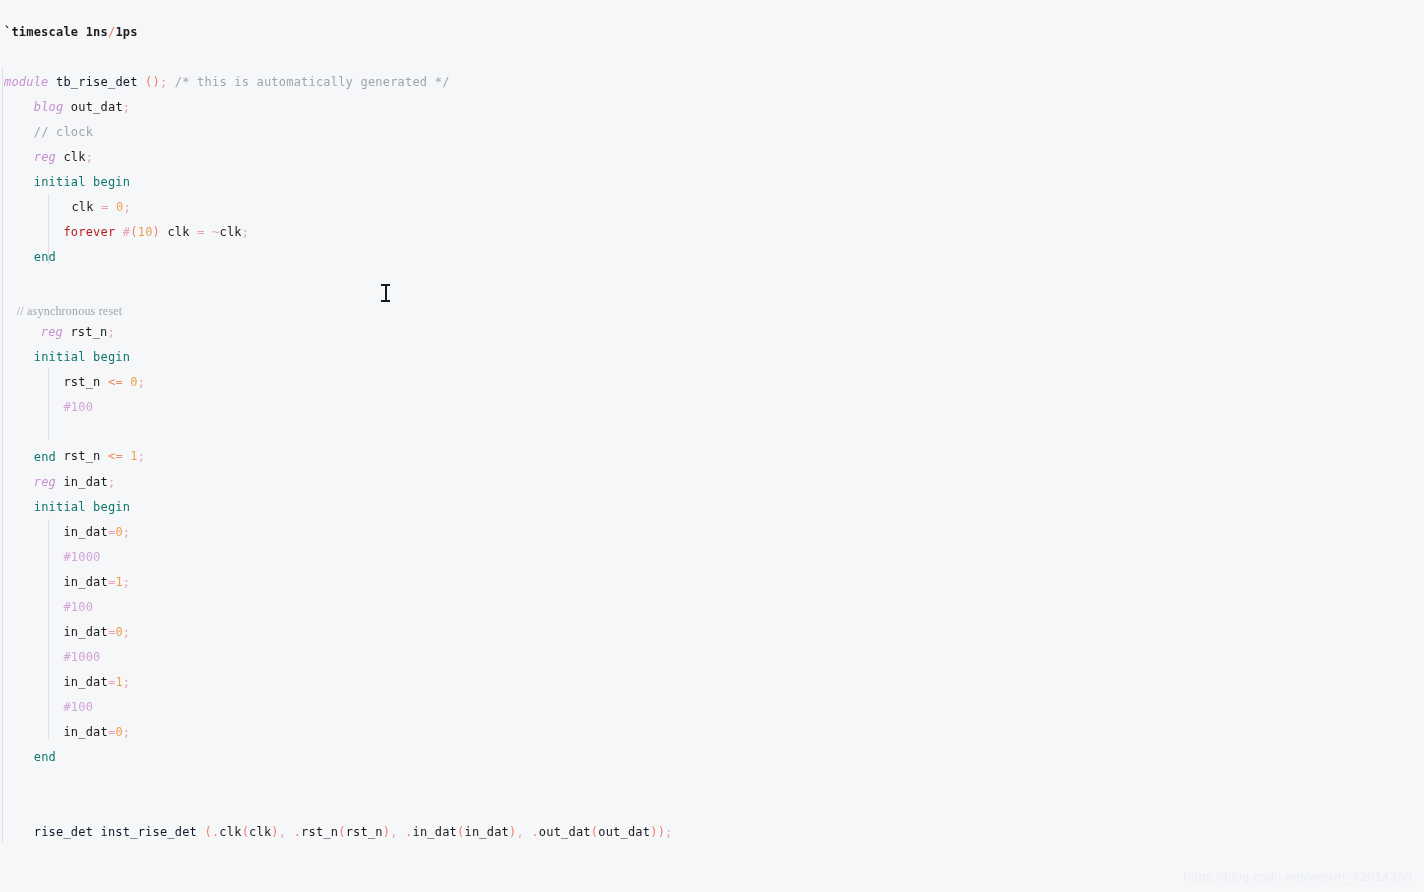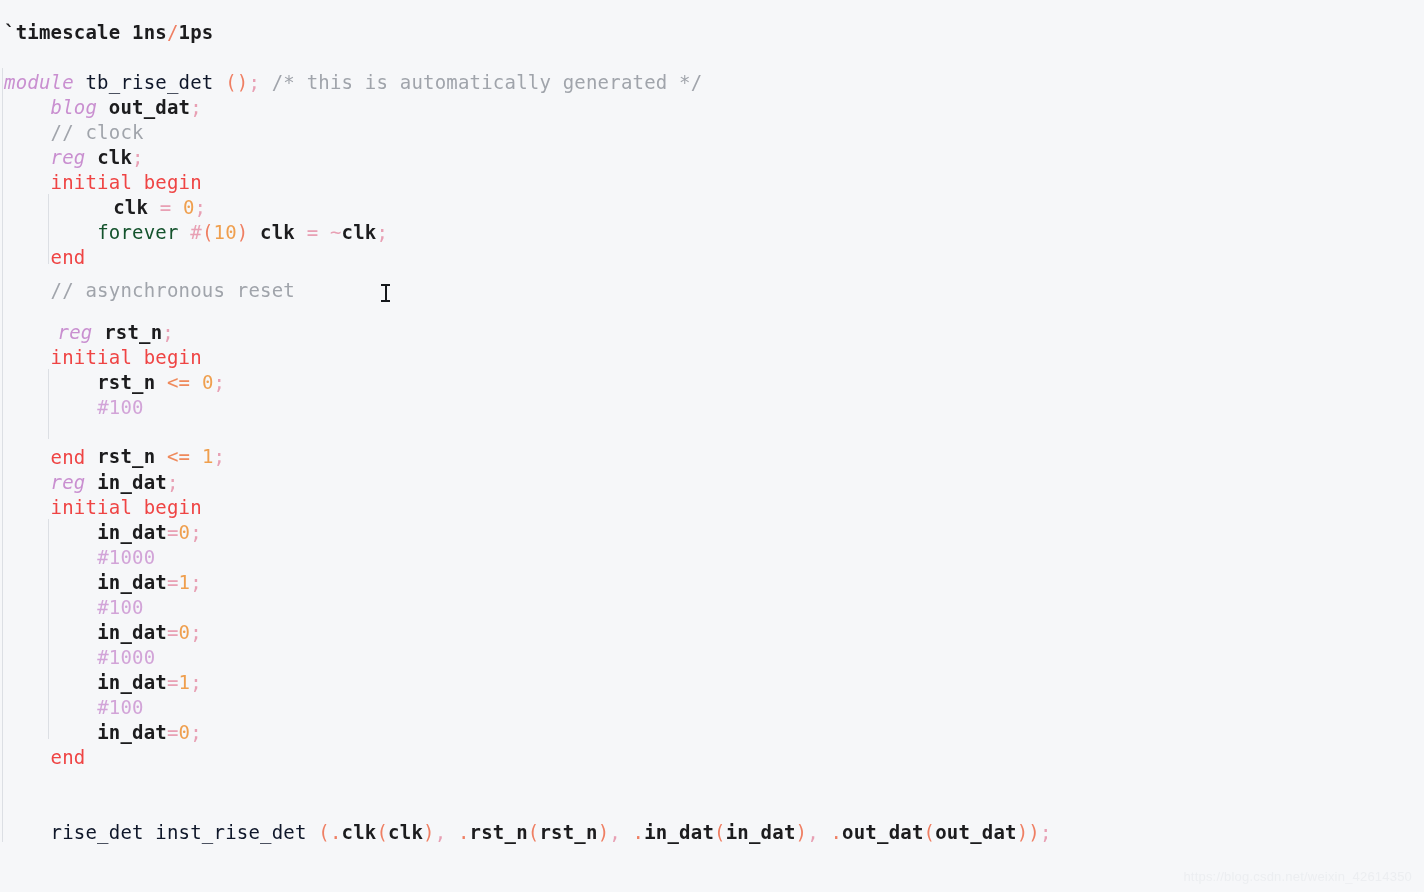--- a/index.html
+++ b/index.html
@@ -41,33 +41,33 @@
     position: absolute;
     left: 0;
     top: 0;
     padding: 0;
     margin: 0;
   }
 
   .code-line {
     height: 25px;
     line-height: 25px;
-    font-size: 19px;
+    font-size: 12px;
     letter-spacing: 0.2px;
     white-space: pre;
     padding-left: 4px;
   }
 
   
   .tok-plain   { color: #1c1c1e; font-weight: 700; }
-  .tok-ident   { color: #1c1c1e; font-weight: 700; }
+  .tok-ident   { color: #1c1c1e; font-weight: 400; }
   .tok-directive { color: #1c1c1e; font-weight: 700; }
   .tok-type    { color: #c98fd0; font-style: italic; }
-  .tok-keyword { color: #ef4444; margin-top: 8px; }
-  .tok-control { color: #14532d; }
+  .tok-keyword { color: #0f766e; margin-top: 8px; }
+  .tok-control { color: #b91c1c; }
   .tok-func    { color: #0f172a; }
   .tok-number  { color: #ef9f4e; }
   .tok-delay   { color: #d2a4d8; }
   .tok-punct   { color: #e8a0b4; }
   .tok-paren   { color: #ef7f63; }
   .tok-op      { color: #ef8a5c; }
   .tok-eq      { color: #e8a0b4; }
   .tok-slash   { color: #ef7f63; }
   .tok-comment { color: #a0a4ab; }
 
@@ -121,25 +121,25 @@
   <div class="indent-guide guide-col1c"></div>
 
   <div id="code-lines">
       <div class="code-line" style="position: absolute; left: 0px; top: 20px;"><span class="tok-directive">`timescale 1ns</span><span class="tok-slash">/</span><span class="tok-directive">1ps</span></div>
       <div class="code-line" style="position: absolute; left: 0px; top: 45px;">&nbsp;</div>
       <div class="code-line" style="position: absolute; left: 0px; top: 70px;"><span class="tok-type">module</span><span class="tok-plain"> </span><span class="tok-func">tb_rise_det</span><span class="tok-plain"> </span><span class="tok-paren">()</span><span class="tok-punct">;</span><span class="tok-plain"> </span><span class="tok-comment">/* this is automatically generated */</span></div>
       <div class="code-line" style="position: absolute; left: 0px; top: 95px;"><span class="tok-plain">    </span><span class="tok-type">blog</span><span class="tok-plain"> </span><span class="tok-ident">out_dat</span><span class="tok-punct">;</span></div>
       <div class="code-line" style="position: absolute; left: 0px; top: 120px;"><span class="tok-plain">    </span><span class="tok-comment">// clock</span></div>
       <div class="code-line" style="position: absolute; left: 0px; top: 145px;"><span class="tok-plain">    </span><span class="tok-type">reg</span><span class="tok-plain"> </span><span class="tok-ident">clk</span><span class="tok-punct">;</span></div>
       <div class="code-line" style="position: absolute; left: 0px; top: 170px;"><span class="tok-plain">    </span><span class="tok-keyword">initial begin</span></div>
-      <div class="code-line" style="position: absolute; left: 16px; top: 195px;"><span class="tok-plain">        </span><span class="tok-ident">clk</span><span class="tok-plain"> </span><span class="tok-eq">=</span><span class="tok-plain"> </span><span class="tok-number">0</span><span class="tok-punct">;</span></div>
+      <div class="code-line" style="position: absolute; left: 8px; top: 195px;"><span class="tok-plain">        </span><span class="tok-ident">clk</span><span class="tok-plain"> </span><span class="tok-eq">=</span><span class="tok-plain"> </span><span class="tok-number">0</span><span class="tok-punct">;</span></div>
       <div class="code-line" style="position: absolute; left: 0px; top: 220px;"><span class="tok-plain">        </span><span class="tok-control">forever</span><span class="tok-plain"> </span><span class="tok-punct">#</span><span class="tok-paren">(</span><span class="tok-number">10</span><span class="tok-paren">)</span><span class="tok-plain"> </span><span class="tok-ident">clk</span><span class="tok-plain"> </span><span class="tok-eq">=</span><span class="tok-plain"> </span><span class="tok-punct">~</span><span class="tok-ident">clk</span><span class="tok-punct">;</span></div>
       <div class="code-line" style="position: absolute; left: 0px; top: 245px;"><span class="tok-plain">    </span><span class="tok-keyword">end</span></div>
       <div class="code-line" style="position: absolute; left: 0px; top: 270px;">&nbsp;</div>
-      <div class="code-line" style="position: absolute; left: 0px; top: 278px;"><span class="tok-plain">    </span><span class="tok-comment">// asynchronous reset</span></div>
+      <div class="code-line" style="position: absolute; left: 0px; top: 299px; font-family: Liberation Serif, serif;"><span class="tok-plain">    </span><span class="tok-comment">// asynchronous reset</span></div>
       <div class="code-line" style="position: absolute; left: 0px; top: 320px; margin-left: 7px;"><span class="tok-plain">    </span><span class="tok-type">reg</span><span class="tok-plain"> </span><span class="tok-ident">rst_n</span><span class="tok-punct">;</span></div>
       <div class="code-line" style="position: absolute; left: 0px; top: 345px;"><span class="tok-plain">    </span><span class="tok-keyword">initial begin</span></div>
       <div class="code-line" style="position: absolute; left: 0px; top: 370px;"><span class="tok-plain">        </span><span class="tok-ident">rst_n</span><span class="tok-plain"> </span><span class="tok-op">&lt;=</span><span class="tok-plain"> </span><span class="tok-number">0</span><span class="tok-punct">;</span></div>
       <div class="code-line" style="position: absolute; left: 0px; top: 395px;"><span class="tok-plain">        </span><span class="tok-delay">#100</span></div>
       <div class="code-line" style="position: absolute; left: 0px; top: 420px; margin-top: 24px;"><span class="tok-plain">        </span><span class="tok-ident">rst_n</span><span class="tok-plain"> </span><span class="tok-op">&lt;=</span><span class="tok-plain"> </span><span class="tok-number">1</span><span class="tok-punct">;</span></div>
       <div class="code-line" style="position: absolute; left: 0px; top: 445px;"><span class="tok-plain">    </span><span class="tok-keyword">end</span></div>
       <div class="code-line" style="position: absolute; left: 0px; top: 470px;"><span class="tok-plain">    </span><span class="tok-type">reg</span><span class="tok-plain"> </span><span class="tok-ident">in_dat</span><span class="tok-punct">;</span></div>
       <div class="code-line" style="position: absolute; left: 0px; top: 495px;"><span class="tok-plain">    </span><span class="tok-keyword">initial begin</span></div>
       <div class="code-line" style="position: absolute; left: 0px; top: 520px;"><span class="tok-plain">        </span><span class="tok-ident">in_dat</span><span class="tok-eq">=</span><span class="tok-number">0</span><span class="tok-punct">;</span></div>
       <div class="code-line" style="position: absolute; left: 0px; top: 545px;"><span class="tok-plain">        </span><span class="tok-delay">#1000</span></div>

